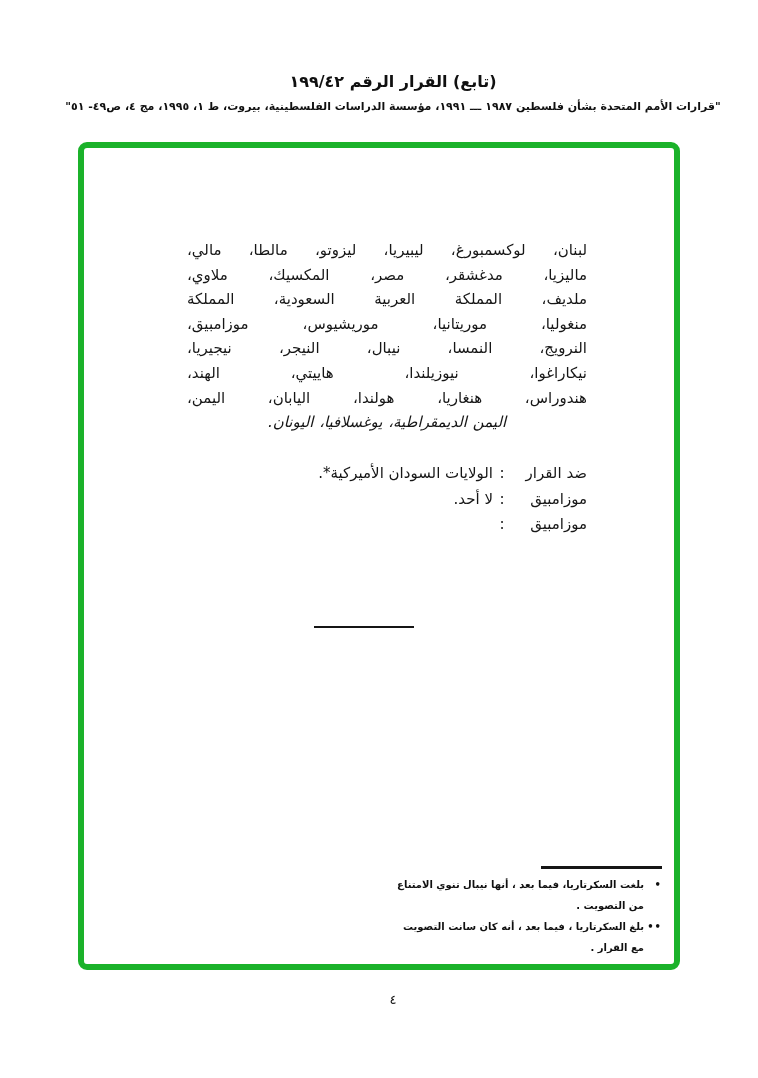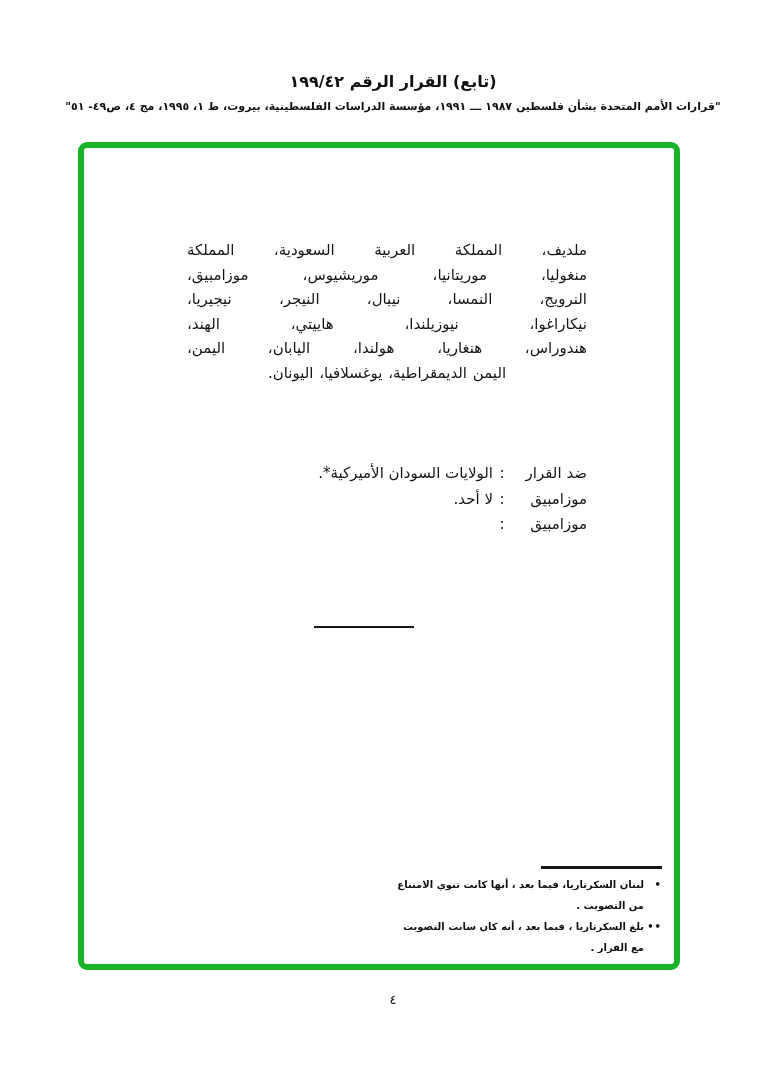--- a/index.html
+++ b/index.html
@@ -51,20 +51,21 @@
     color: #161616;
   }
   .list-line {
     text-align: justify;
     text-align-last: justify;
     word-spacing: 1px;
   }
   .list-line.last {
     text-align: justify;
     text-align-last: center;
+    font-style: italic;
   }
 
   .vote-block {
     left: 185px; top: 461px;
     width: 402px;
     direction: rtl;
     font-size: 15px;
     line-height: 24.5px;
     color: #161616;
   }
@@ -113,20 +114,22 @@
 
 <div class="page">
 
   <div class="abs doc-title">(تابع) القرار الرقم ١٩٩/٤٢</div>
 
   <div class="abs doc-subtitle">"قرارات الأمم المتحدة بشأن فلسطين ١٩٨٧ ـــ ١٩٩١، مؤسسة الدراسات الفلسطينية، بيروت، ط ١، ١٩٩٥، مج ٤، ص٤٩- ٥١"</div>
 
   <div class="abs green-box"></div>
 
   <div class="abs country-list">
+    <div class="list-line">لبنان، لوكسمبورغ، ليبيريا، ليزوتو، مالطا، مالي،</div>
+    <div class="list-line">ماليزيا، مدغشقر، مصر، المكسيك، ملاوي،</div>
     <div class="list-line">ملديف، المملكة العربية السعودية، المملكة</div>
     <div class="list-line">منغوليا، موريتانيا، موريشيوس، موزامبيق،</div>
     <div class="list-line">النرويج، النمسا، نيبال، النيجر، نيجيريا،</div>
     <div class="list-line">نيكاراغوا، نيوزيلندا، هاييتي، الهند،</div>
     <div class="list-line">هندوراس، هنغاريا، هولندا، اليابان، اليمن،</div>
     <div class="list-line last">اليمن الديمقراطية، يوغسلافيا، اليونان.</div>
   </div>
 
   <div class="abs vote-block">
     <div class="vote-row">
@@ -145,21 +148,21 @@
     </div>
   </div>
 
   <div class="abs section-divider"></div>
 
   <div class="abs footnote-divider"></div>
 
   <div class="abs footnotes">
     <div class="fn-row">
       <span class="fn-marker">•</span>
-      <span class="fn-text">لبنان السكرتاريا، فيما بعد ، أنها كانت تنوي الامتناع من التصويت .</span>
+      <span class="fn-text">بلغت السكرتاريا، فيما بعد ، أنها نيبال تنوي الامتناع من التصويت .</span>
     </div>
     <div class="fn-row">
       <span class="fn-marker">••</span>
       <span class="fn-text">بلغ السكرتاريا ، فيما بعد ، أنه كان سانت التصويت مع القرار .</span>
     </div>
   </div>
 
   <div class="abs page-number">٤</div>
 
 </div>

